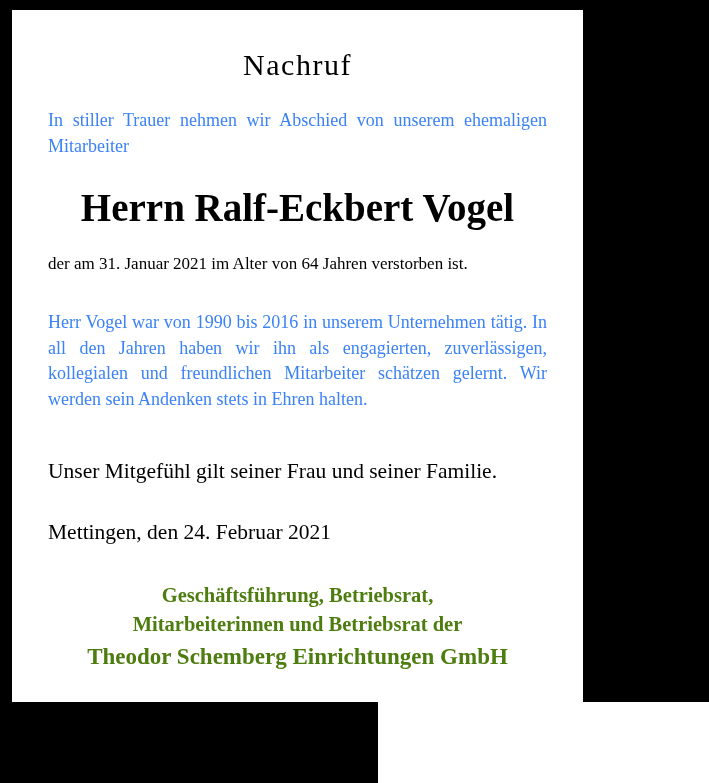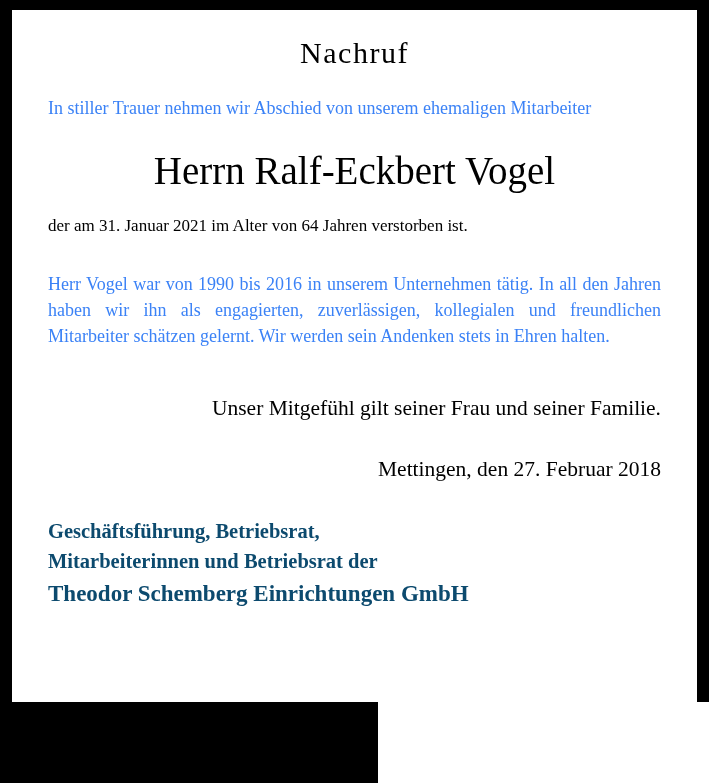--- a/index.html
+++ b/index.html
@@ -21,25 +21,25 @@
     top: 0;
     width: 709px;
     height: 783px;
     background: #000000;
   }
 
   .obituary-card {
     position: absolute;
     left: 12px;
     top: 10px;
-    width: 685px;
+    width: 571px;
     height: 692px;
     background: #ffffff;
     box-sizing: border-box;
-    padding: 18px 36px 10px 36px;
+    padding: 30px 36px 10px 36px;
   }
 
   .bottom-white {
     position: absolute;
     left: 378px;
     top: 702px;
     width: 331px;
     height: 81px;
     background: #ffffff;
   }
@@ -65,46 +65,46 @@
     text-align: justify;
     text-align-last: left;
   }
 
   .name {
     text-align: center;
     font-size: 39px;
     line-height: 1.2;
     color: #000000;
     margin: 26px 0 20px 0;
-    font-weight: normal;
+    font-weight: bold;
   }
 
   .subline {
     font-size: 17px;
     line-height: 1.42;
     color: #000000;
     text-align: left;
     margin: 0 0 34px 0;
   }
 
   .block {
     margin-bottom: 44px;
   }
 
   .single {
     font-size: 21.5px;
     line-height: 1.45;
     color: #000000;
     margin: 0 0 30px 0;
-    text-align: right;
   }
 
   .signature {
+    text-align: center;
     font-weight: bold;
-    color: #0c4a6e;
+    color: #4d7c0f;
     margin-top: 32px;
   }
   .sig-line-1 { font-size: 20.5px; line-height: 1.45; }
   .sig-line-2 { font-size: 20.5px; line-height: 1.45; }
   .sig-line-3 { font-size: 23px; line-height: 1.5; }
 </style>
 </head>
 <body>
 
 <div class="obituary-frame">
@@ -116,21 +116,21 @@
     <div class="para just">In stiller Trauer nehmen wir Abschied von unserem ehemaligen Mitarbeiter</div>
 
     <div class="name">Herrn Ralf-Eckbert Vogel</div>
 
     <div class="subline">der am 31. Januar 2021 im Alter von 64 Jahren verstorben ist.</div>
 
     <div class="para just block">Herr Vogel war von 1990 bis 2016 in unserem Unternehmen tätig. In all den Jahren haben wir ihn als engagierten, zuverlässigen, kollegialen und freundlichen Mitarbeiter schätzen gelernt. Wir werden sein Andenken stets in Ehren halten.</div>
 
     <div class="single">Unser Mitgefühl gilt seiner Frau und seiner Familie.</div>
 
-    <div class="single">Mettingen, den 27. Februar 2018</div>
+    <div class="single">Mettingen, den 24. Februar 2021</div>
 
     <div class="signature">
       <div class="sig-line-1">Geschäftsführung, Betriebsrat,</div>
       <div class="sig-line-2">Mitarbeiterinnen und Betriebsrat der</div>
       <div class="sig-line-3">Theodor Schemberg Einrichtungen GmbH</div>
     </div>
 
   </div>
 
   <div class="bottom-white"></div>

